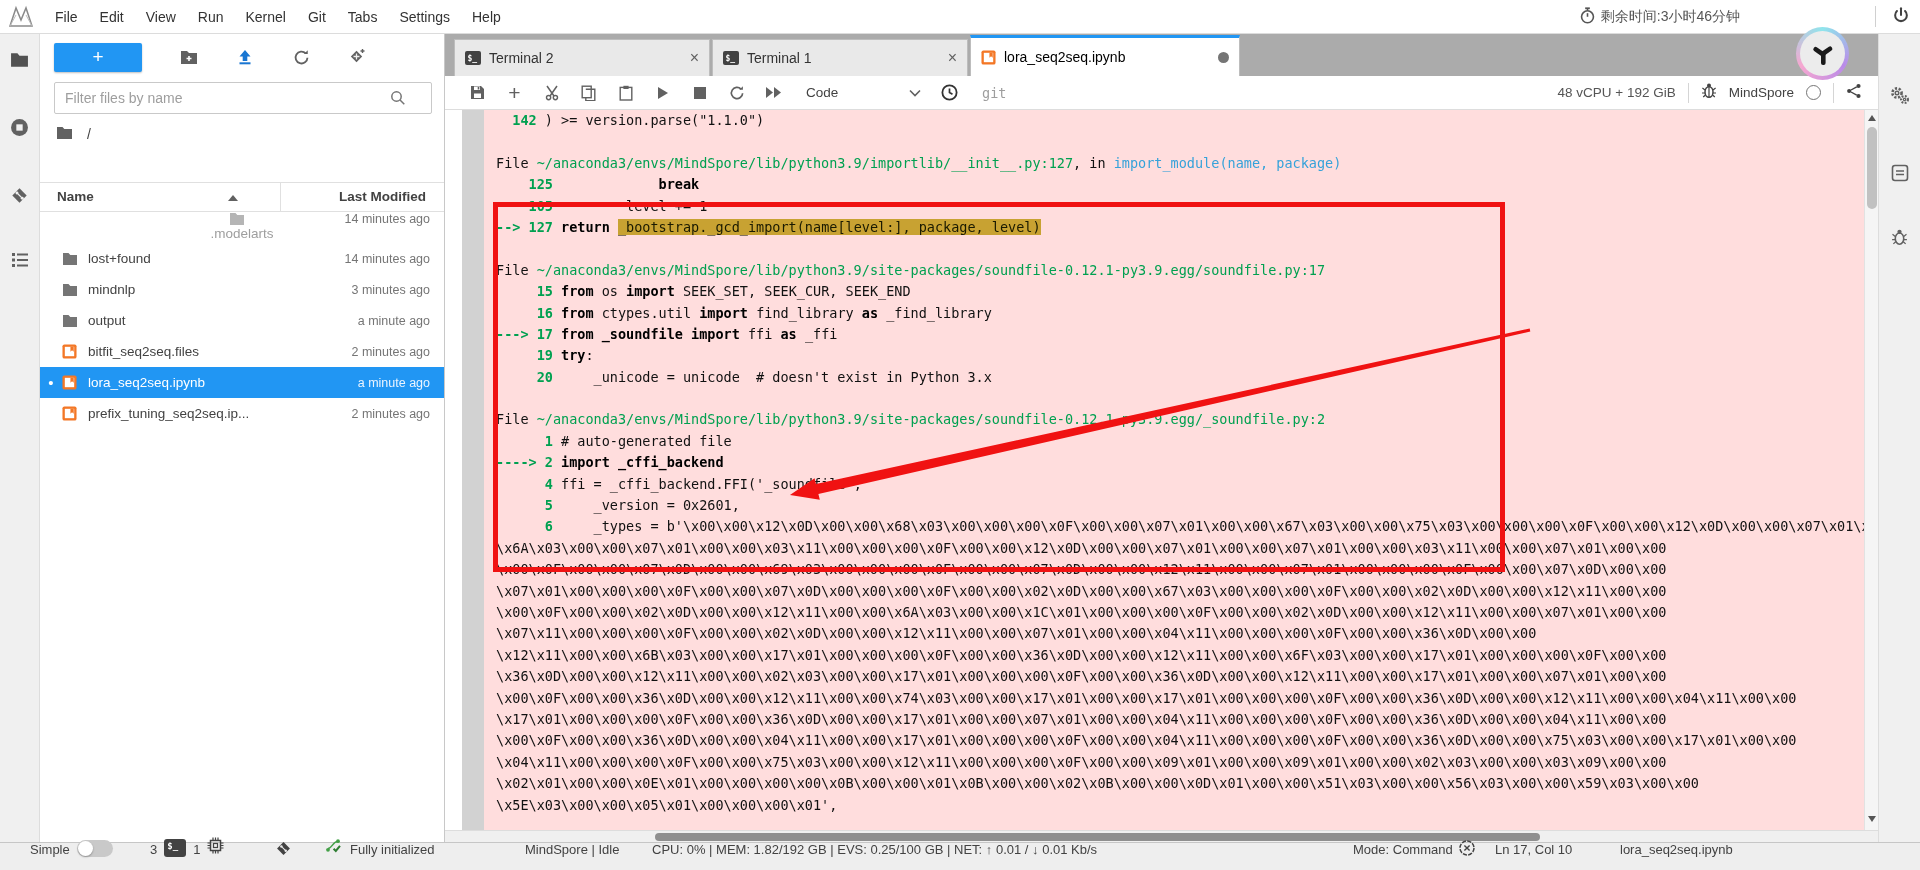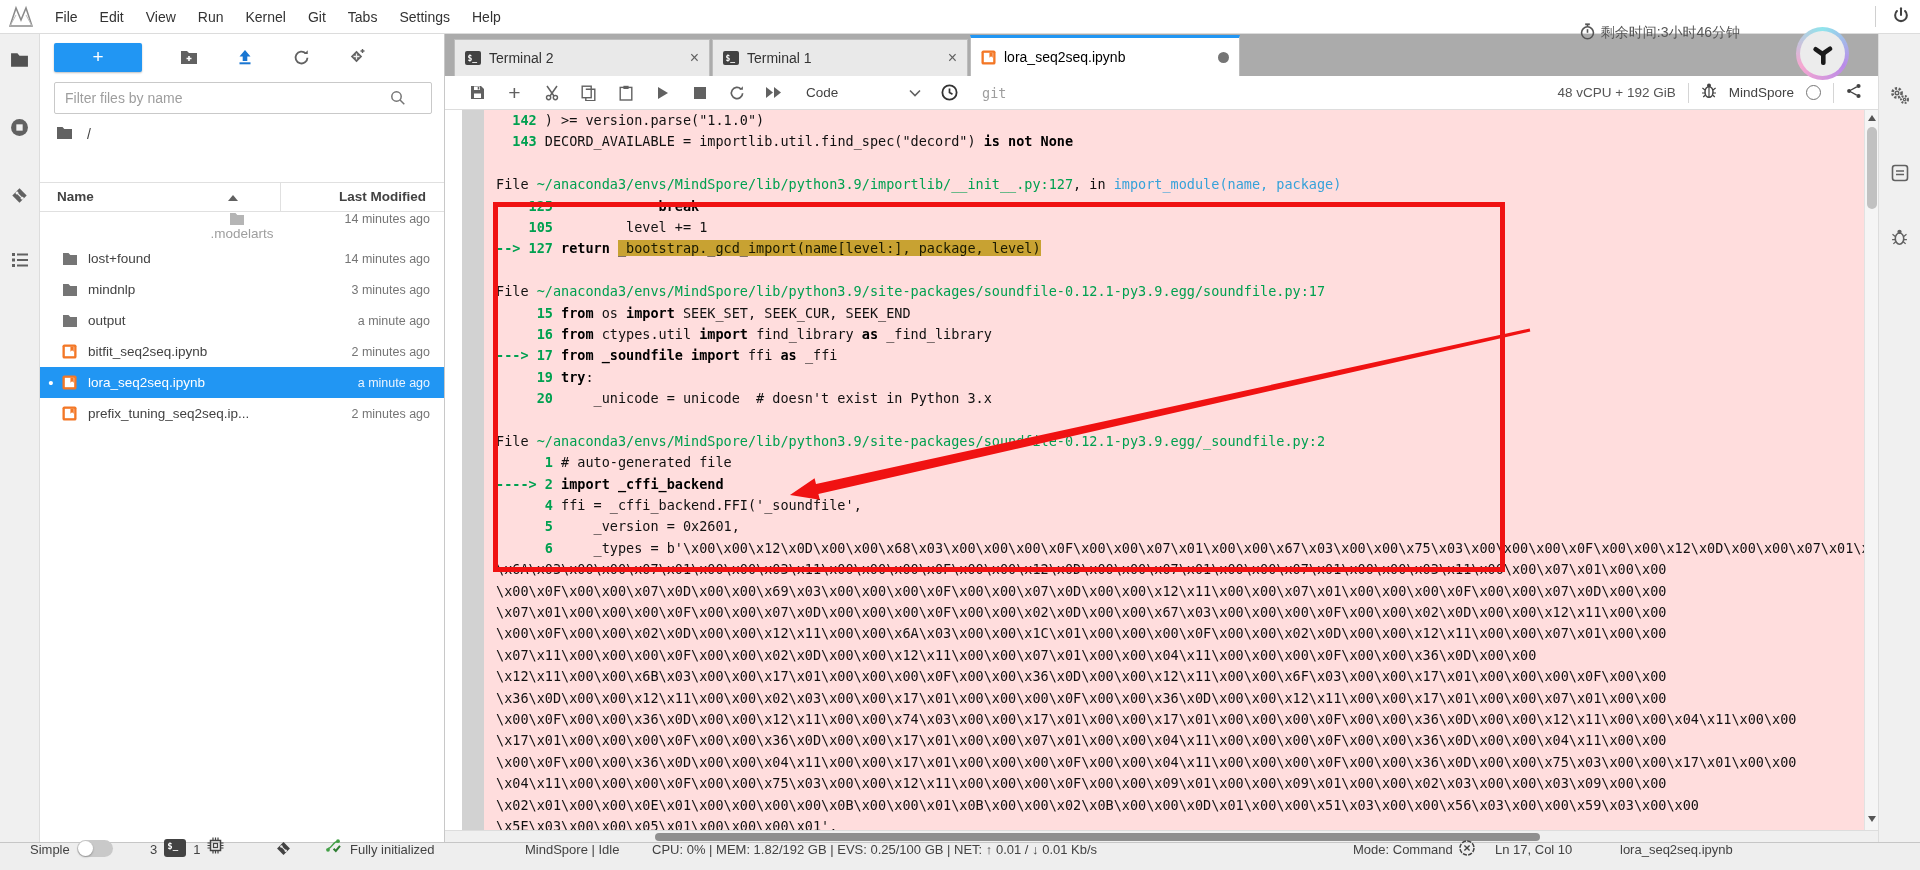--- a/index.html
+++ b/index.html
@@ -5,21 +5,21 @@
   * { box-sizing: border-box; margin: 0; padding: 0; }
   html,body { width:1920px; height:870px; overflow:hidden; background:#fff;
     font-family:"Liberation Sans", sans-serif; }
   .app { position:relative; width:1920px; height:870px; background:#fff; }
 
   
   .menubar { position:absolute; top:0; left:0; right:0; height:34px; background:#fff;
     border-bottom:1px solid #dcdcdc; display:flex; align-items:center; z-index:30; }
   .logo { margin:0 10px 0 8px; display:flex; align-items:center; }
   .menu-item { padding:0 11px; font-size:14px; color:#333; cursor:default; }
-  .mb-remaining { position:absolute; right:180px; top:16px; height:33px; display:flex;
+  .mb-remaining { position:absolute; right:180px; top:0; height:33px; display:flex;
     align-items:center; gap:5px; color:#555; font-size:14px; }
   .mb-divider { position:absolute; right:44px; top:6px; height:21px; width:1px; background:#d0d0d0; }
   .power-btn { position:absolute; right:10px; top:7px; }
 
   
   .activity-left { position:absolute; left:0; top:34px; bottom:28px; width:40px;
     background:#f0f0f0; border-right:1px solid #ddd; }
   .activity-right { position:absolute; right:0; top:34px; bottom:28px; width:42px;
     background:#f0f0f0; border-left:1px solid #ddd; }
   .act-icon { position:absolute; left:0; width:100%; height:40px; display:flex;
@@ -292,21 +292,21 @@
         </div>
         <div class="frow">
           <span class="bullet"></span>
           <span class="ficon">
             <svg width="15" height="15" viewBox="0 0 16 16">
               <rect x="0.5" y="0.5" width="15" height="15" rx="2" fill="#f37726"></rect>
               <rect x="3" y="3" width="10" height="10" fill="#fff"></rect>
               <path d="M9 3h3.5v5.2L10.7 6.7 9 8.2z" fill="#f37726"></path>
             </svg>
           </span>
-          <span class="fname">bitfit_seq2seq.ipynb</span>
+          <span class="fname">bitfit_seq2seq.files</span>
           <span class="ftime">2 minutes ago</span>
         </div>
         <div class="frow sel">
           <span class="bullet">•</span>
           <span class="ficon">
             <svg width="15" height="15" viewBox="0 0 16 16">
               <rect x="0.5" y="0.5" width="15" height="15" rx="2" fill="#f37726"></rect>
               <rect x="3" y="3" width="10" height="10" fill="#fff"></rect>
               <path d="M9 3h3.5v5.2L10.7 6.7 9 8.2z" fill="#f37726"></path>
             </svg>
@@ -453,21 +453,20 @@
             </svg>
         </span>
       </span>
     </div>
 
     <div class="content">
       <div class="collapser"></div>
       <div class="outarea">
         <div id="code">
             <div class="cl"><span class="t-g">  142 </span><span class="t-n">) &gt;= version.parse("1.1.0")</span></div>
-            <div class="cl"><span class="t-g">  143 </span><span class="t-n">DECORD_AVAILABLE = importlib.util.find_spec("decord") </span><span class="t-k">is not None</span></div>
             <div class="cl">&nbsp;</div>
             <div class="cl"><span class="t-n">File </span><span class="t-p">~/anaconda3/envs/MindSpore/lib/python3.9/importlib/__init__.py:127</span><span class="t-n">, in </span><span class="t-f">import_module(name, package)</span></div>
             <div class="cl"><span class="t-g">    125 </span><span class="t-n">            </span><span class="t-k">break</span></div>
             <div class="cl"><span class="t-g">    105 </span><span class="t-n">        level += 1</span></div>
             <div class="cl"><span class="t-g">--&gt; 127 </span><span class="t-k">return </span><span class="t-h">_bootstrap._gcd_import(name[level:], package, level)</span></div>
             <div class="cl">&nbsp;</div>
             <div class="cl"><span class="t-n">File </span><span class="t-p">~/anaconda3/envs/MindSpore/lib/python3.9/site-packages/soundfile-0.12.1-py3.9.egg/soundfile.py:17</span></div>
             <div class="cl"><span class="t-g">     15 </span><span class="t-k">from</span><span class="t-n"> os </span><span class="t-k">import</span><span class="t-n"> SEEK_SET, SEEK_CUR, SEEK_END</span></div>
             <div class="cl"><span class="t-g">     16 </span><span class="t-k">from</span><span class="t-n"> ctypes.util </span><span class="t-k">import</span><span class="t-n"> find_library </span><span class="t-k">as</span><span class="t-n"> _find_library</span></div>
             <div class="cl"><span class="t-g">---&gt; 17 </span><span class="t-k">from _soundfile import</span><span class="t-n"> ffi </span><span class="t-k">as</span><span class="t-n"> _ffi</span></div>

